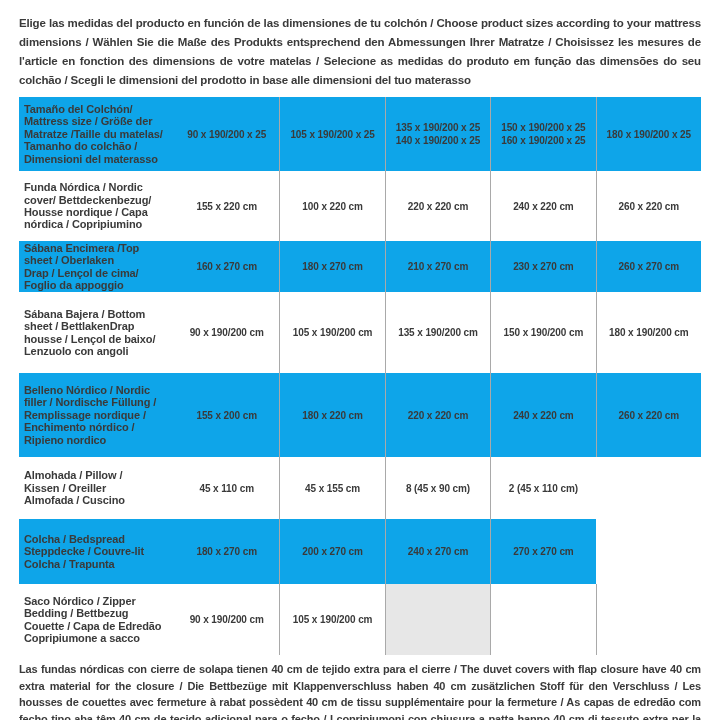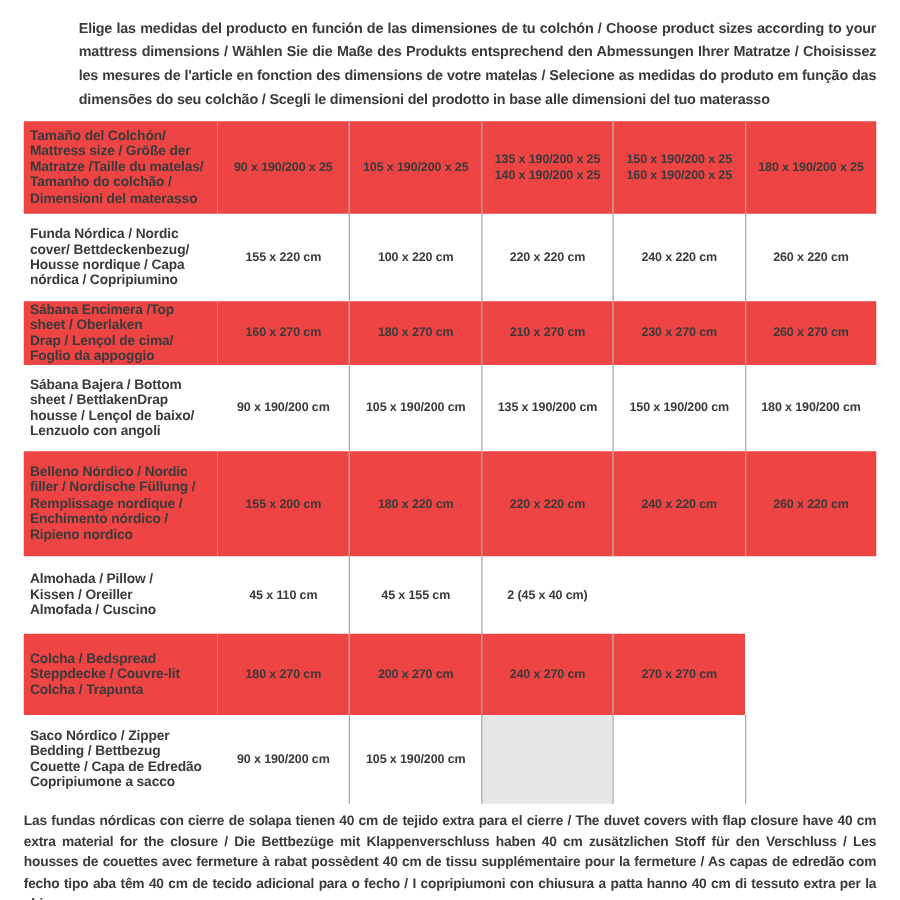--- a/index.html
+++ b/index.html
@@ -5,37 +5,37 @@
   html,body{margin:0;padding:0;}
   body{
     width:720px;height:720px;background:#ffffff;
     font-family:"Liberation Sans",sans-serif;
     color:#3a3a3a;
     -webkit-font-smoothing:antialiased;
   }
   .page{width:682px;margin:0 auto;padding-top:14px;}
   .heading{
     font-weight:bold;font-size:11.5px;line-height:19px;
-    text-align:justify;letter-spacing:-0.15px;margin-left:44px;
+    text-align:justify;letter-spacing:-0.15px;
   }
   .size-table{margin-top:7px;}
   .tr{display:grid;grid-template-columns:155px repeat(5,1fr);}
   .td{
     display:flex;align-items:center;justify-content:center;
     text-align:center;font-weight:bold;font-size:10px;
     white-space:pre-line;line-height:13px;letter-spacing:-0.1px;
   }
   .td.label{
     justify-content:flex-start;text-align:left;
     padding-left:5px;font-size:11px;line-height:12.4px;
   }
   .tr .td:nth-child(n+3){border-left:1px solid #a9a9a9;}
-  .tr.gray .td{background:#ef4444;}
+  .tr.gray .td{background:#0ea5e9;}
   .td.cell-gray{background:#e7e7e7;}
-  .rh1{height:74px}.rh2{height:70px}.rh3{height:51px}.rh4{height:69px}
+  .rh1{height:74px}.rh2{height:70px}.rh3{height:51px}.rh4{height:81px}
   .rh5{height:84px}.rh6{height:62px}.rh7{height:65px}.rh8{height:71px}
   .footnote{
     margin-top:6px;font-weight:bold;font-size:11px;line-height:16.5px;
     text-align:justify;letter-spacing:-0.15px;
   }
 </style>
 </head>
 <body>
 
 <div class="page">
@@ -107,21 +107,22 @@
       <div class="td">240 x 220 cm</div>
       <div class="td">260 x 220 cm</div>
     </div>
 
     <div class="tr rh6">
       <div class="td label">Almohada  / Pillow /
 Kissen / Oreiller
 Almofada / Cuscino</div>
       <div class="td">45 x 110 cm</div>
       <div class="td">45 x 155 cm</div>
-      <div class="td">2 (45 x 40 cm)</div>
+      <div class="td">8 (45 x 90 cm)</div>
+      <div class="td">2 (45 x 110 cm)</div>
     </div>
 
     <div class="tr gray rh7">
       <div class="td label">Colcha / Bedspread
 Steppdecke / Couvre-lit
 Colcha / Trapunta</div>
       <div class="td">180 x 270 cm</div>
       <div class="td">200 x 270 cm</div>
       <div class="td">240 x 270 cm</div>
       <div class="td">270 x 270 cm</div>

